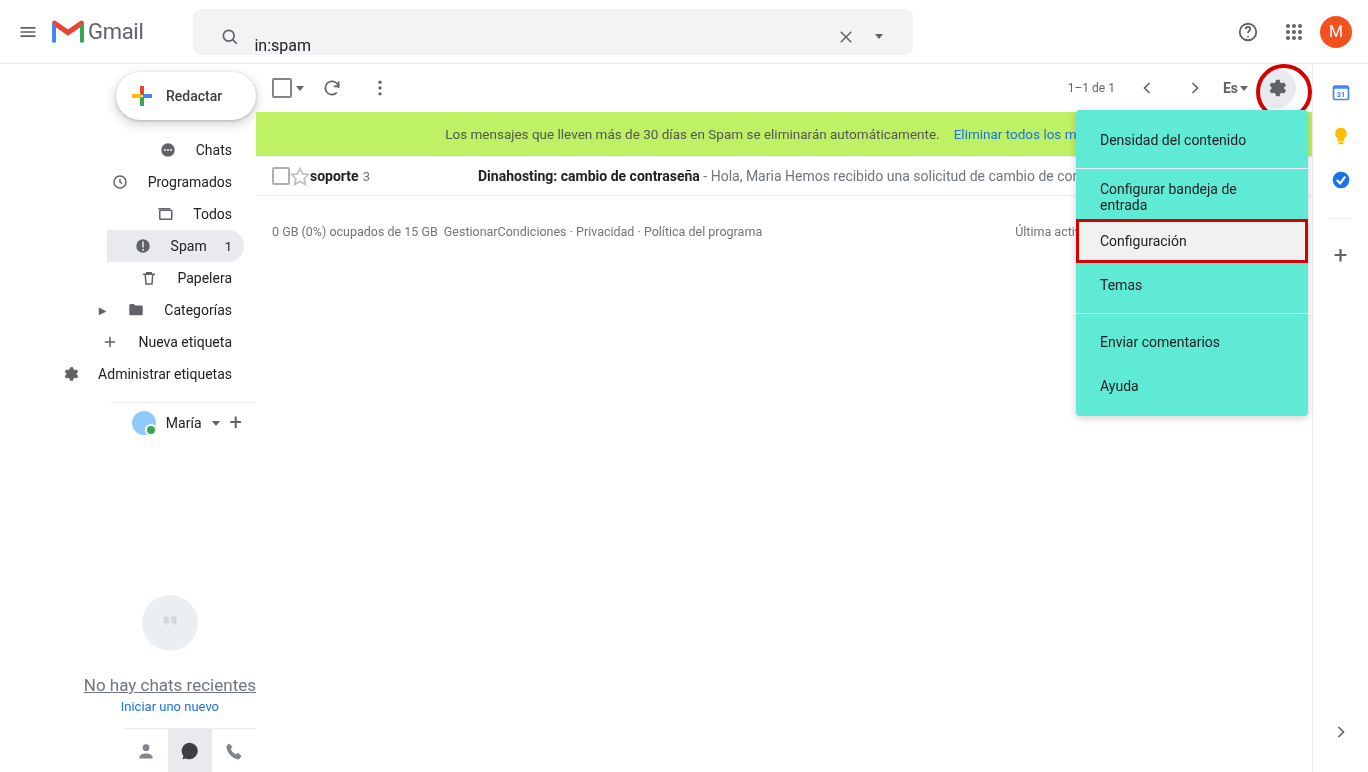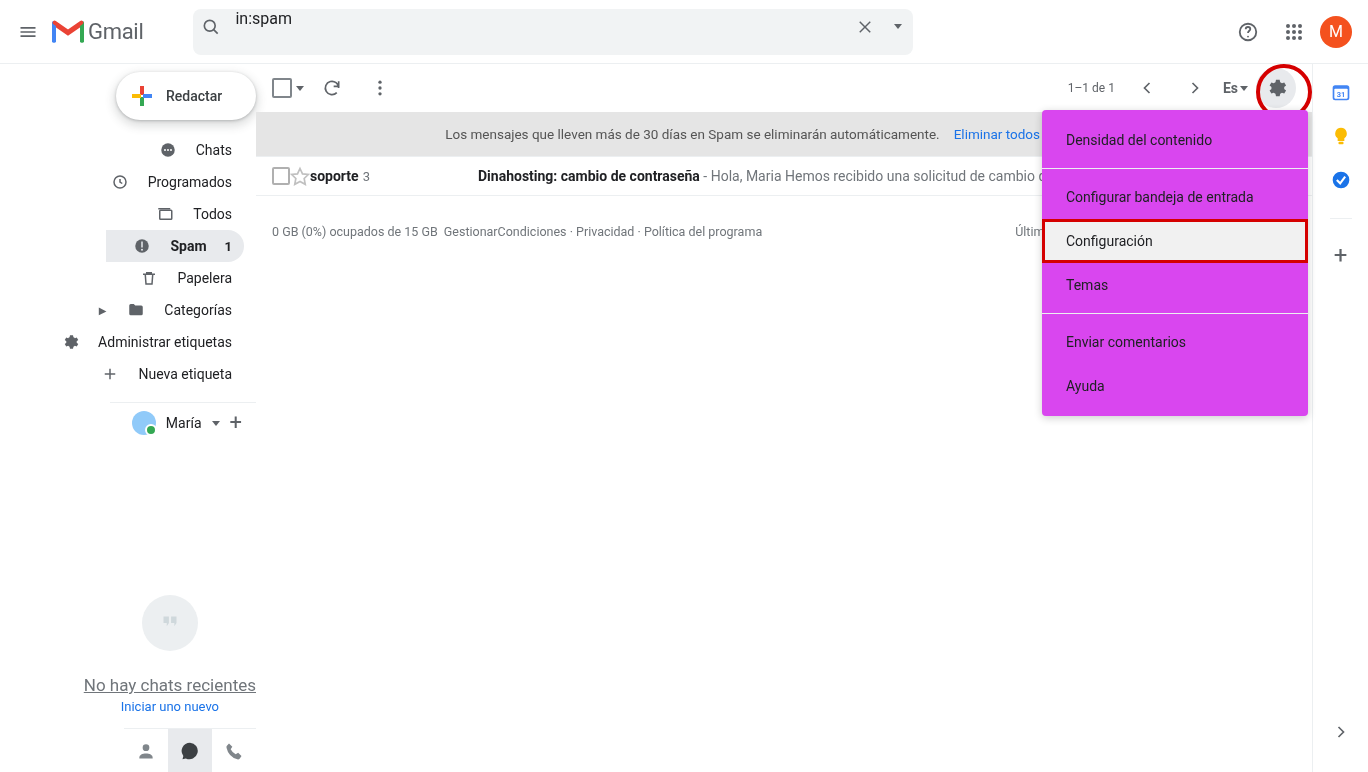--- a/index.html
+++ b/index.html
@@ -7,35 +7,35 @@
     --hl:#d50000; --menu-shadow:0 2px 8px rgba(0,0,0,.2);}
   *{box-sizing:border-box;font-family:'Segoe UI',Roboto,Arial,sans-serif;}
   html,body{margin:0;padding:0;height:100%;overflow:hidden;background:#fff;color:var(--text);}
   svg{display:block}
 
   
   .top{display:flex;align-items:center;height:64px;padding:0 8px;border-bottom:1px solid var(--border);}
   .icon-btn{width:40px;height:40px;border-radius:50%;display:flex;align-items:center;justify-content:center;cursor:pointer;color:var(--grey);position:relative;}
   .logo{display:flex;align-items:center;gap:4px;margin-left:4px;margin-right:50px;}
   .logo-text{font-size:22px;color:var(--grey);letter-spacing:-.3px;}
-  .search{flex:0 0 720px;height:46px;background:var(--light);border-radius:8px;display:flex;align-items:flex-start;padding:0 0;}
+  .search{flex:0 0 720px;height:46px;background:var(--light);border-radius:8px;display:flex;align-items:flex-end;padding:0 19px;}
   .search input{flex:1;border:none;background:transparent;font-size:16px;outline:none;color:var(--text);padding:0 6px;}
   .top-right{margin-left:auto;display:flex;align-items:center;gap:6px;padding-right:8px;}
   .avatar{width:32px;height:32px;border-radius:50%;background:var(--orange);color:#fff;display:flex;align-items:center;justify-content:center;font-size:16px;}
 
   
   .body{display:flex;height:calc(100% - 64px);}
 
   
   .side{width:256px;flex:none;display:flex;flex-direction:column;padding-top:8px;align-items:flex-end;}
   .compose{margin:0 0 14px 10px;height:48px;width:140px;border:none;border-radius:28px;background:#fff;
     box-shadow:0 1px 3px rgba(60,64,67,.3),0 4px 8px 3px rgba(60,64,67,.15);
     display:flex;align-items:center;gap:12px;padding:0 20px 0 14px;cursor:pointer;font-size:14px;color:#3c4043;font-weight:500;}
   .nav-item{height:32px;border-radius:0 16px 16px 0;display:flex;align-items:center;padding:0 12px 0 26px;cursor:pointer;font-size:14px;color:var(--text);gap:18px;margin-right:12px;}
-  .nav-item.sel{background:var(--hover);font-weight:700;}
+  .nav-item.sel{background:var(--hover);font-weight:400;}
   .nav-item .ico{width:20px;height:20px;color:var(--grey);flex:none;display:flex;align-items:center;justify-content:center;}
   .nav-item .lbl{flex:1;white-space:nowrap;overflow:hidden;text-overflow:ellipsis;}
   .nav-item .cnt{font-size:13px;}
   .nav-cat{padding-left:12px;}
   .account-row{border-top:1px solid var(--border);margin-top:12px;padding:8px 14px 6px 22px;display:flex;align-items:center;gap:10px;}
   .mini-avatar{width:24px;height:24px;border-radius:50%;background:#90caf9;position:relative;}
   .mini-avatar::after{content:"";position:absolute;right:-1px;bottom:-1px;width:8px;height:8px;border-radius:50%;background:#34a853;border:2px solid #fff;}
   .hangouts{flex:1;display:flex;flex-direction:column;align-items:center;justify-content:flex-end;padding-bottom:14px;}
   .hangouts-blob{width:56px;height:56px;border-radius:50%;background:#eceff1;display:flex;align-items:center;justify-content:center;color:#fff;margin-bottom:24px;}
   .hangouts-msg{font-size:17px;color:var(--muted);text-decoration:underline;}
@@ -46,21 +46,21 @@
 
   
   .main{flex:1;display:flex;flex-direction:column;min-width:0;position:relative;}
   .toolbar{height:48px;display:flex;align-items:center;padding:0 16px;gap:8px;}
   .toolbar .chk{width:20px;height:20px;border:2px solid #80868b;border-radius:2px;}
   .toolbar .spacer{flex:1;}
   .tb-btn{width:40px;height:40px;border-radius:50%;display:flex;align-items:center;justify-content:center;color:var(--grey);cursor:pointer;}
   .pager{font-size:12px;color:var(--grey);margin-right:4px;white-space:nowrap;}
   .lang{font-size:14px;font-weight:700;color:var(--grey);display:flex;align-items:center;cursor:pointer;gap:2px;}
 
-  .banner{background:#e5e5e5;height:44px;display:flex;align-items:center;justify-content:center;gap:14px;font-size:13.5px;color:#555;}
+  .banner{background:#bef264;height:44px;display:flex;align-items:center;justify-content:center;gap:14px;font-size:13.5px;color:#555;}
   .banner a{color:var(--blue);cursor:pointer;}
 
   .mail-row{height:40px;border-bottom:1px solid var(--border);border-top:1px solid var(--border);display:flex;align-items:center;padding:0 16px;font-size:14px;cursor:pointer;min-width:0;}
   .mail-row .chk{width:18px;height:18px;border:2px solid #b0b0b0;border-radius:2px;flex:none;}
   .mail-row .from{width:168px;flex:none;font-weight:700;display:flex;align-items:baseline;gap:4px;}
   .mail-row .from .n{font-weight:400;color:var(--muted);font-size:13px;}
   .mail-row .subj{flex:1;white-space:nowrap;overflow:hidden;text-overflow:ellipsis;}
   .mail-row .subj b{font-weight:700;}
   .mail-row .subj span{color:var(--muted);}
   .mail-row .time{flex:none;font-size:13px;font-weight:700;}
@@ -75,21 +75,21 @@
   .rail{width:56px;border-left:1px solid var(--border);display:flex;flex-direction:column;align-items:center;padding-top:18px;gap:24px;}
   .rail .app{width:20px;height:20px;cursor:pointer;}
   .rail .sep{width:22px;height:1px;background:var(--border);margin-top:4px;}
   .rail .plus{color:var(--grey);font-size:24px;cursor:pointer;line-height:1;}
   .rail-end{margin-top:auto;margin-bottom:20px;}
 
   
   .gear-wrap{position:absolute;top:-4px;right:-16px;width:56px;height:56px;border:4px solid var(--hl);border-radius:50%;pointer-events:none;}
 
   
-  .menu{position:absolute;top:42px;right:-12px;width:266px;background:#d946ef;border-radius:4px;box-shadow:var(--menu-shadow);padding:8px 0;z-index:10;}
+  .menu{position:absolute;top:42px;right:-12px;width:232px;background:#5eead4;border-radius:4px;box-shadow:var(--menu-shadow);padding:8px 0;z-index:10;}
   .menu-item{height:44px;display:flex;align-items:center;padding:0 24px;font-size:14px;color:var(--text);cursor:pointer;}
   .menu-item.hl{outline:3px solid var(--hl);outline-offset:-3px;background:#f1f1f1;}
   .menu-sep{height:1px;background:var(--border);margin:6px 0;}
 
   
   .caret{width:0;height:0;border-left:4px solid transparent;border-right:4px solid transparent;border-top:5px solid currentColor;}
 </style>
 </head>
 <body>
 
@@ -221,34 +221,34 @@
       <span style="color:var(--grey);font-size:10px;margin-left:-14px;margin-right:2px">▶</span>
       <span class="ico">
           <svg width="18" height="18" viewBox="0 0 24 24" fill="currentColor">
             <path d="M3 6a2 2 0 012-2h4l2 2h8a2 2 0 012 2v9a2 2 0 01-2 2H5a2 2 0 01-2-2z"></path>
           </svg>
         </span>
       <span class="lbl">Categorías</span>
     </div>
     <div class="nav-item">
       <span class="ico">
-          <svg width="18" height="18" viewBox="0 0 24 24" fill="currentColor">
-            <path d="M12 8a4 4 0 100 8 4 4 0 000-8zm9 4a7 7 0 00-.1-1.1l2.1-1.6-2-3.4-2.5 1a7 7 0 00-1.9-1.1L16 3h-4l-.6 2.8a7 7 0 00-1.9 1.1l-2.5-1-2 3.4 2.1 1.6A7 7 0 007 12a7 7 0 00.1 1.1L5 14.7l2 3.4 2.5-1a7 7 0 001.9 1.1L12 21h4l.6-2.8a7 7 0 001.9-1.1l2.5 1 2-3.4-2.1-1.6A7 7 0 0021 12z"></path>
-          </svg>
-        </span>
-      <span class="lbl">Administrar etiquetas</span>
-    </div>
-    <div class="nav-item">
-      <span class="ico">
           <svg width="18" height="18" viewBox="0 0 24 24" stroke="currentColor" stroke-width="2">
             <line x1="12" y1="5" x2="12" y2="19"></line>
             <line x1="5" y1="12" x2="19" y2="12"></line>
           </svg>
         </span>
       <span class="lbl">Nueva etiqueta</span>
+    </div>
+    <div class="nav-item">
+      <span class="ico">
+          <svg width="18" height="18" viewBox="0 0 24 24" fill="currentColor">
+            <path d="M12 8a4 4 0 100 8 4 4 0 000-8zm9 4a7 7 0 00-.1-1.1l2.1-1.6-2-3.4-2.5 1a7 7 0 00-1.9-1.1L16 3h-4l-.6 2.8a7 7 0 00-1.9 1.1l-2.5-1-2 3.4 2.1 1.6A7 7 0 007 12a7 7 0 00.1 1.1L5 14.7l2 3.4 2.5-1a7 7 0 001.9 1.1L12 21h4l.6-2.8a7 7 0 001.9-1.1l2.5 1 2-3.4-2.1-1.6A7 7 0 0021 12z"></path>
+          </svg>
+        </span>
+      <span class="lbl">Administrar etiquetas</span>
     </div>
 
     <div class="account-row">
       <div class="mini-avatar"></div>
       <span style="font-size:14px">María</span>
       <span class="caret" style="color:var(--grey)"></span>
       <span style="margin-left:auto;color:var(--grey);font-size:22px;line-height:1;cursor:pointer">+</span>
     </div>
 
     <div class="hangouts">

